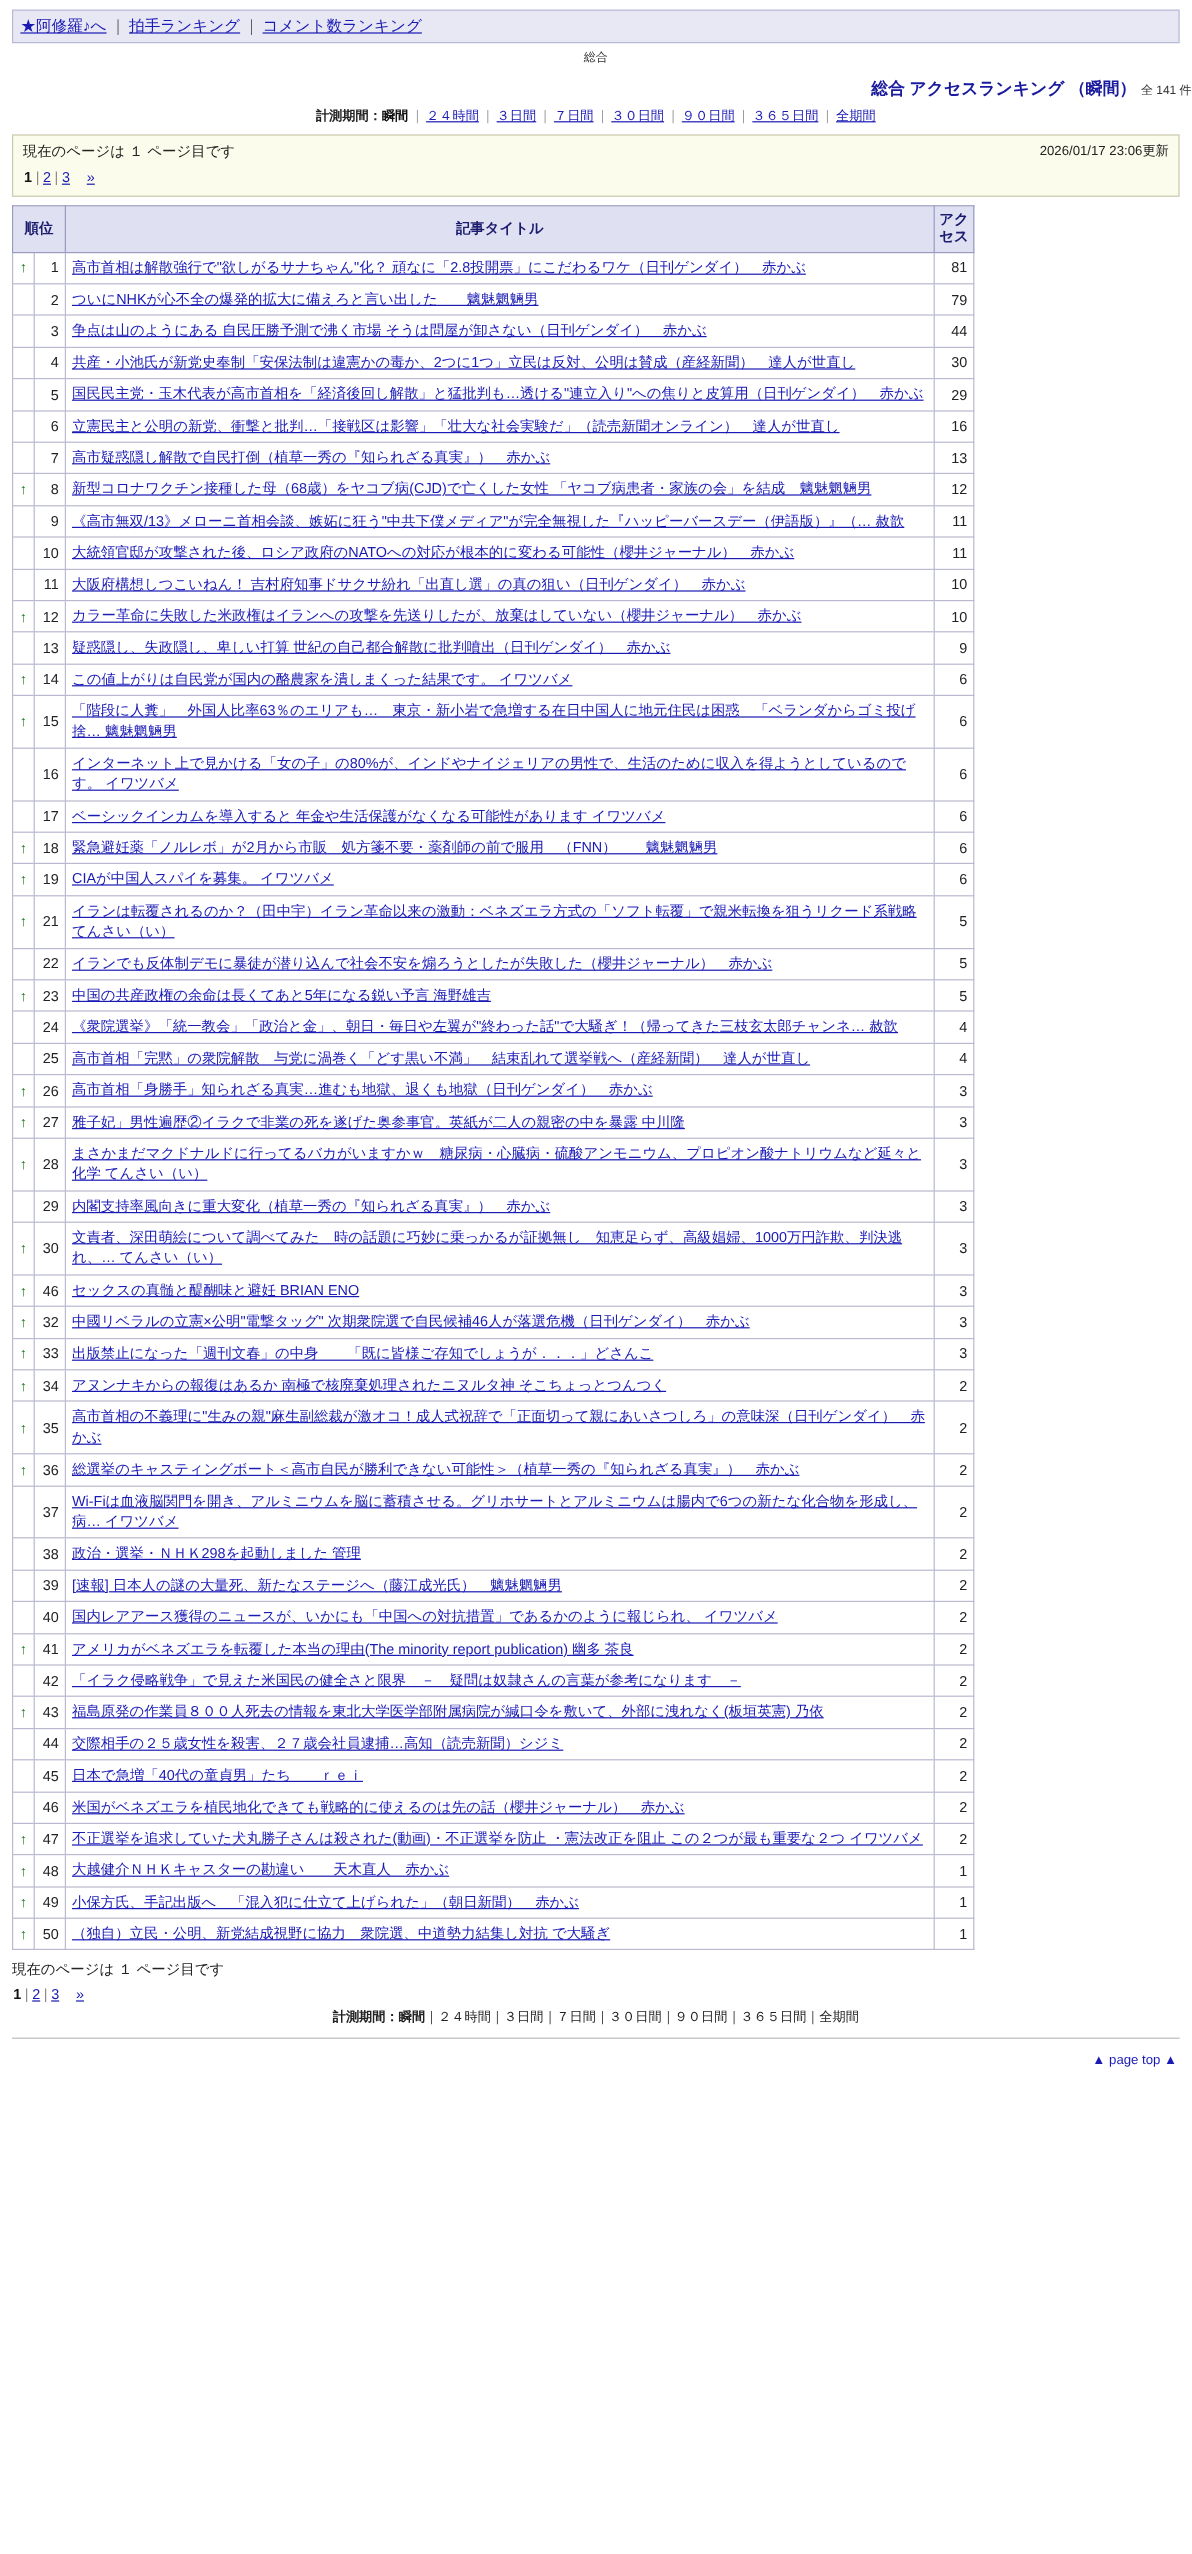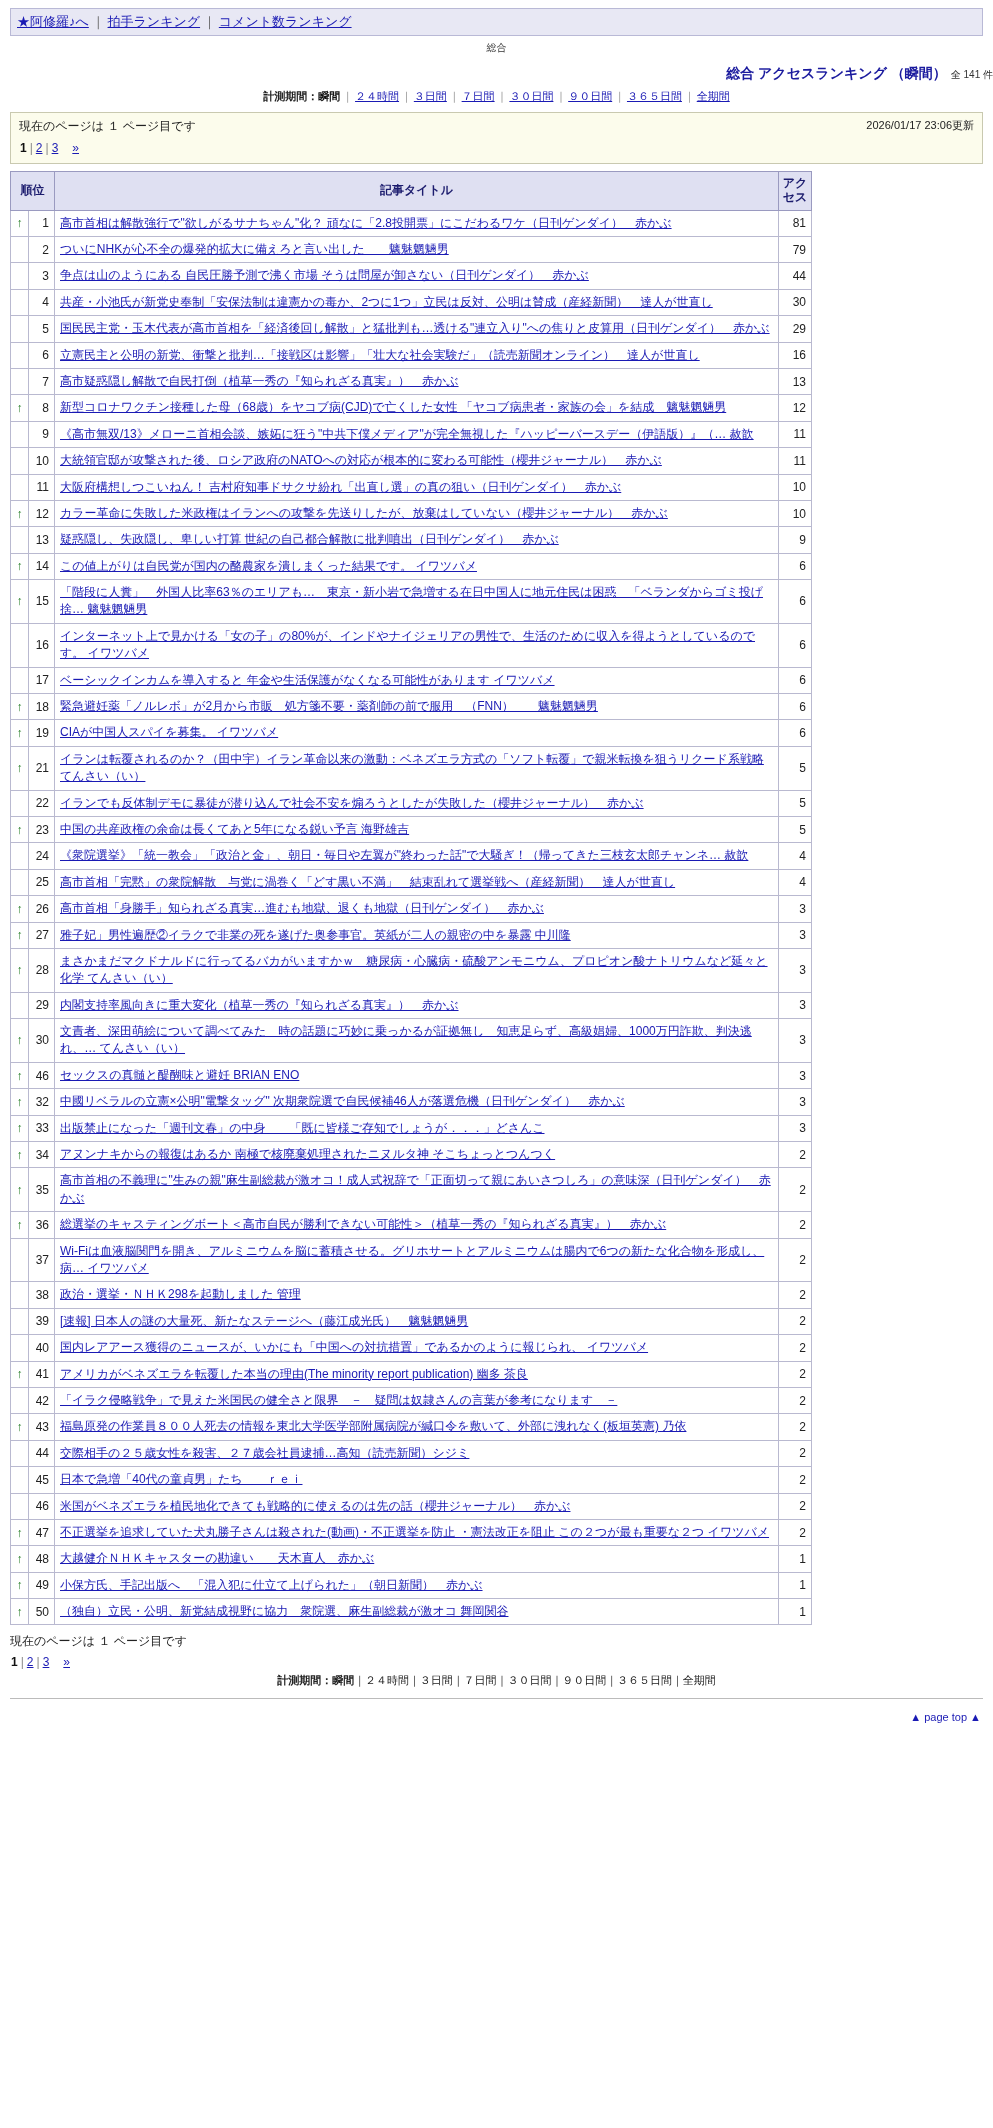--- a/index.html
+++ b/index.html
@@ -537,21 +537,21 @@
         </tr>
         <tr>
           <td class="c-arrow arrow-up"></td>
           <td class="c-rank">49</td>
           <td class="c-title"><a>小保方氏、手記出版へ　「混入犯に仕立て上げられた」（朝日新聞）　赤かぶ</a></td>
           <td class="c-acc">1</td>
         </tr>
         <tr>
           <td class="c-arrow arrow-up"></td>
           <td class="c-rank">50</td>
-          <td class="c-title"><a>（独自）立民・公明、新党結成視野に協力　衆院選、麻生副総裁が激オコ 舞岡関谷</a></td>
+          <td class="c-title"><a>（独自）立民・公明、新党結成視野に協力　衆院選、中道勢力結集し対抗 で大騒ぎ</a></td>
           <td class="c-acc">1</td>
         </tr>
       </tbody>
   </table>
 
   <div class="footpage">
     <div>現在のページは １ ページ目です</div>
     <div class="pager">
       <span class="cur">1</span><span class="bar">|</span><a>2</a><span class="bar">|</span><a>3</a>　<a>»</a>
     </div>

